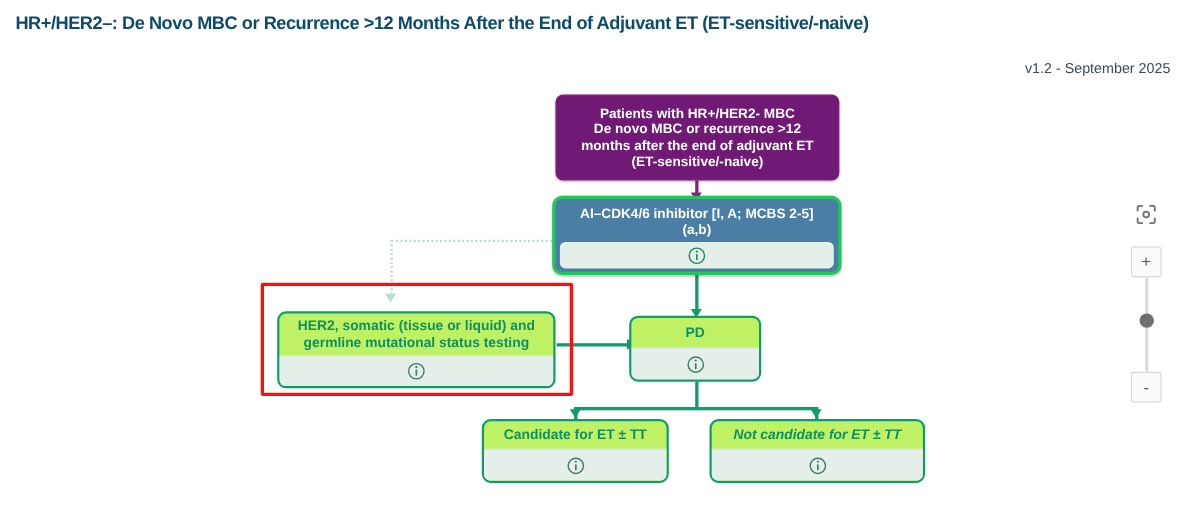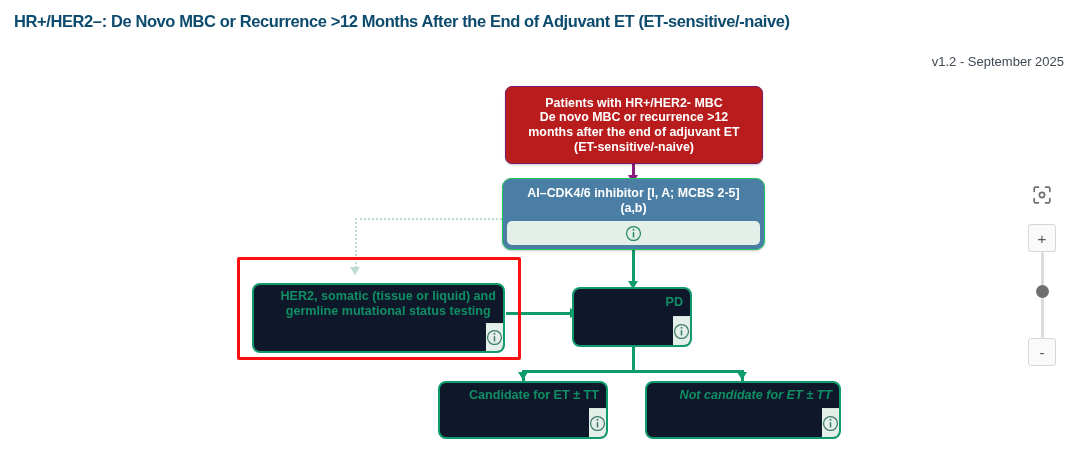--- a/index.html
+++ b/index.html
@@ -67,54 +67,53 @@
   }
   .node .node-info {
     flex: 0 0 auto;
     display: flex;
     align-items: center;
     justify-content: center;
   }
 
   
   .node-purple {
-    background: #b91c1c;
+    background: #701a75;
     border: 1px solid #7a1a6c;
     box-shadow: 0 1px 2px rgba(0,0,0,0.22);
   }
   .node-purple .node-title {
     color: #ffffff;
     font-size: 12.4px;
   }
 
   
   .node-blue {
     background: #4a7ea4;
-    border: 1px solid #22c55e;
+    border: 3px solid #22c55e;
     box-shadow: 0 1px 2px rgba(0,0,0,0.22);
     padding: 4px;
     border-radius: 9px;
   }
   .node-blue .node-title {
     color: #ffffff;
     font-size: 12.4px;
     padding: 2px 6px 4px 6px;
   }
   .node-blue .node-info {
     background: #e4efe9;
     border-radius: 5px;
     height: 24px;
   }
 
   
   .node-green {
-    background: #0f172a;
+    background: #bef264;
     border: 2.5px solid #0f9b6c;
     border-radius: 8px;
-    align-items: flex-end;
   }
   .node-green .node-title {
     color: #0f8f63;
     font-size: 12.6px;
   }
   .node-green .node-info {
     background: #e4efe9;
     border-top: 1px solid #d5e6dd;
     height: 28px;
   }

